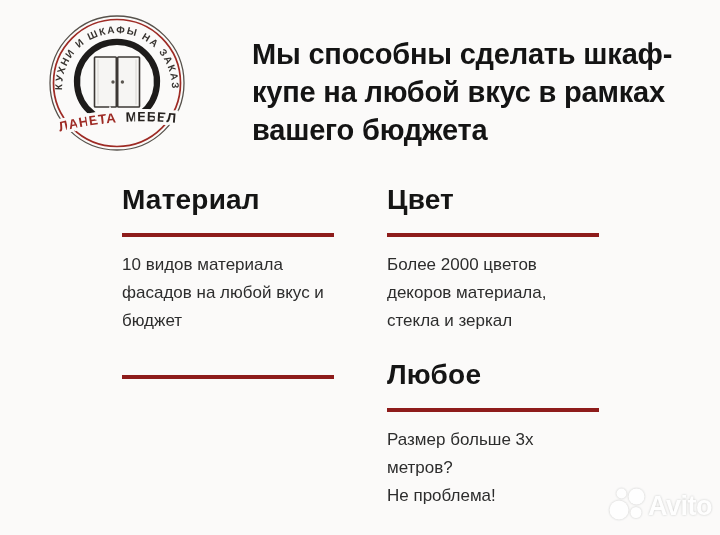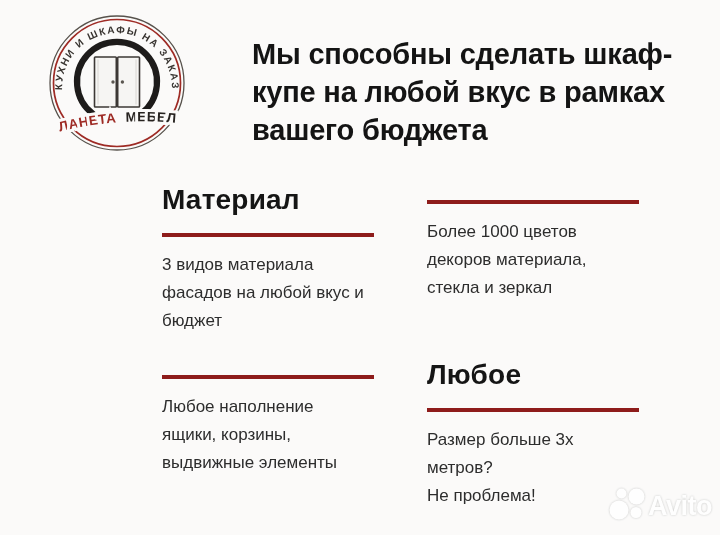--- a/index.html
+++ b/index.html
@@ -36,21 +36,20 @@
     letter-spacing:-0.2px;
   }
 
   
   .features{
     position:absolute;left:122px;top:183px;
     display:grid;
     grid-template-columns:212px 212px;
     column-gap:53px;
     row-gap:23px;
-    margin-left:40px;
   }
   .feature h2{
     margin:0;
     font-size:28px;line-height:33px;font-weight:bold;
     color:#151515;letter-spacing:0.2px;
   }
   .feature .rule{
     margin-top:17px;
     width:212px;height:4px;
     background:#8e1c1b;
@@ -114,37 +113,35 @@
 
 <h1 class="headline" style="color: rgb(20, 20, 20);">Мы способны сделать шкаф-
 купе на любой вкус в рамках
 вашего бюджета</h1>
 
 <div class="features">
 
   <div class="feature">
     <h2>Материал</h2>
     <div class="rule" style="background: rgb(142, 28, 27);"></div>
-    <p>3 видов материала
+    <p>10 видов материала
 фасадов на любой вкус и
 бюджет</p>
   </div>
 
   <div class="feature">
+    <h2>Цвет</h2>
     <div class="rule" style="background: rgb(142, 28, 27);"></div>
-    <p>Более 1000 цветов
+    <p>Более 2000 цветов
 декоров материала,
 стекла и зеркал</p>
   </div>
 
   <div class="feature">
     <div class="rule" style="background: rgb(142, 28, 27);"></div>
-    <p>Любое наполнение
-ящики, корзины,
-выдвижные элементы</p>
   </div>
 
   <div class="feature">
     <h2>Любое</h2>
     <div class="rule" style="background: rgb(142, 28, 27);"></div>
     <p>Размер больше 3х
 метров?
 Не проблема!</p>
   </div>
 

